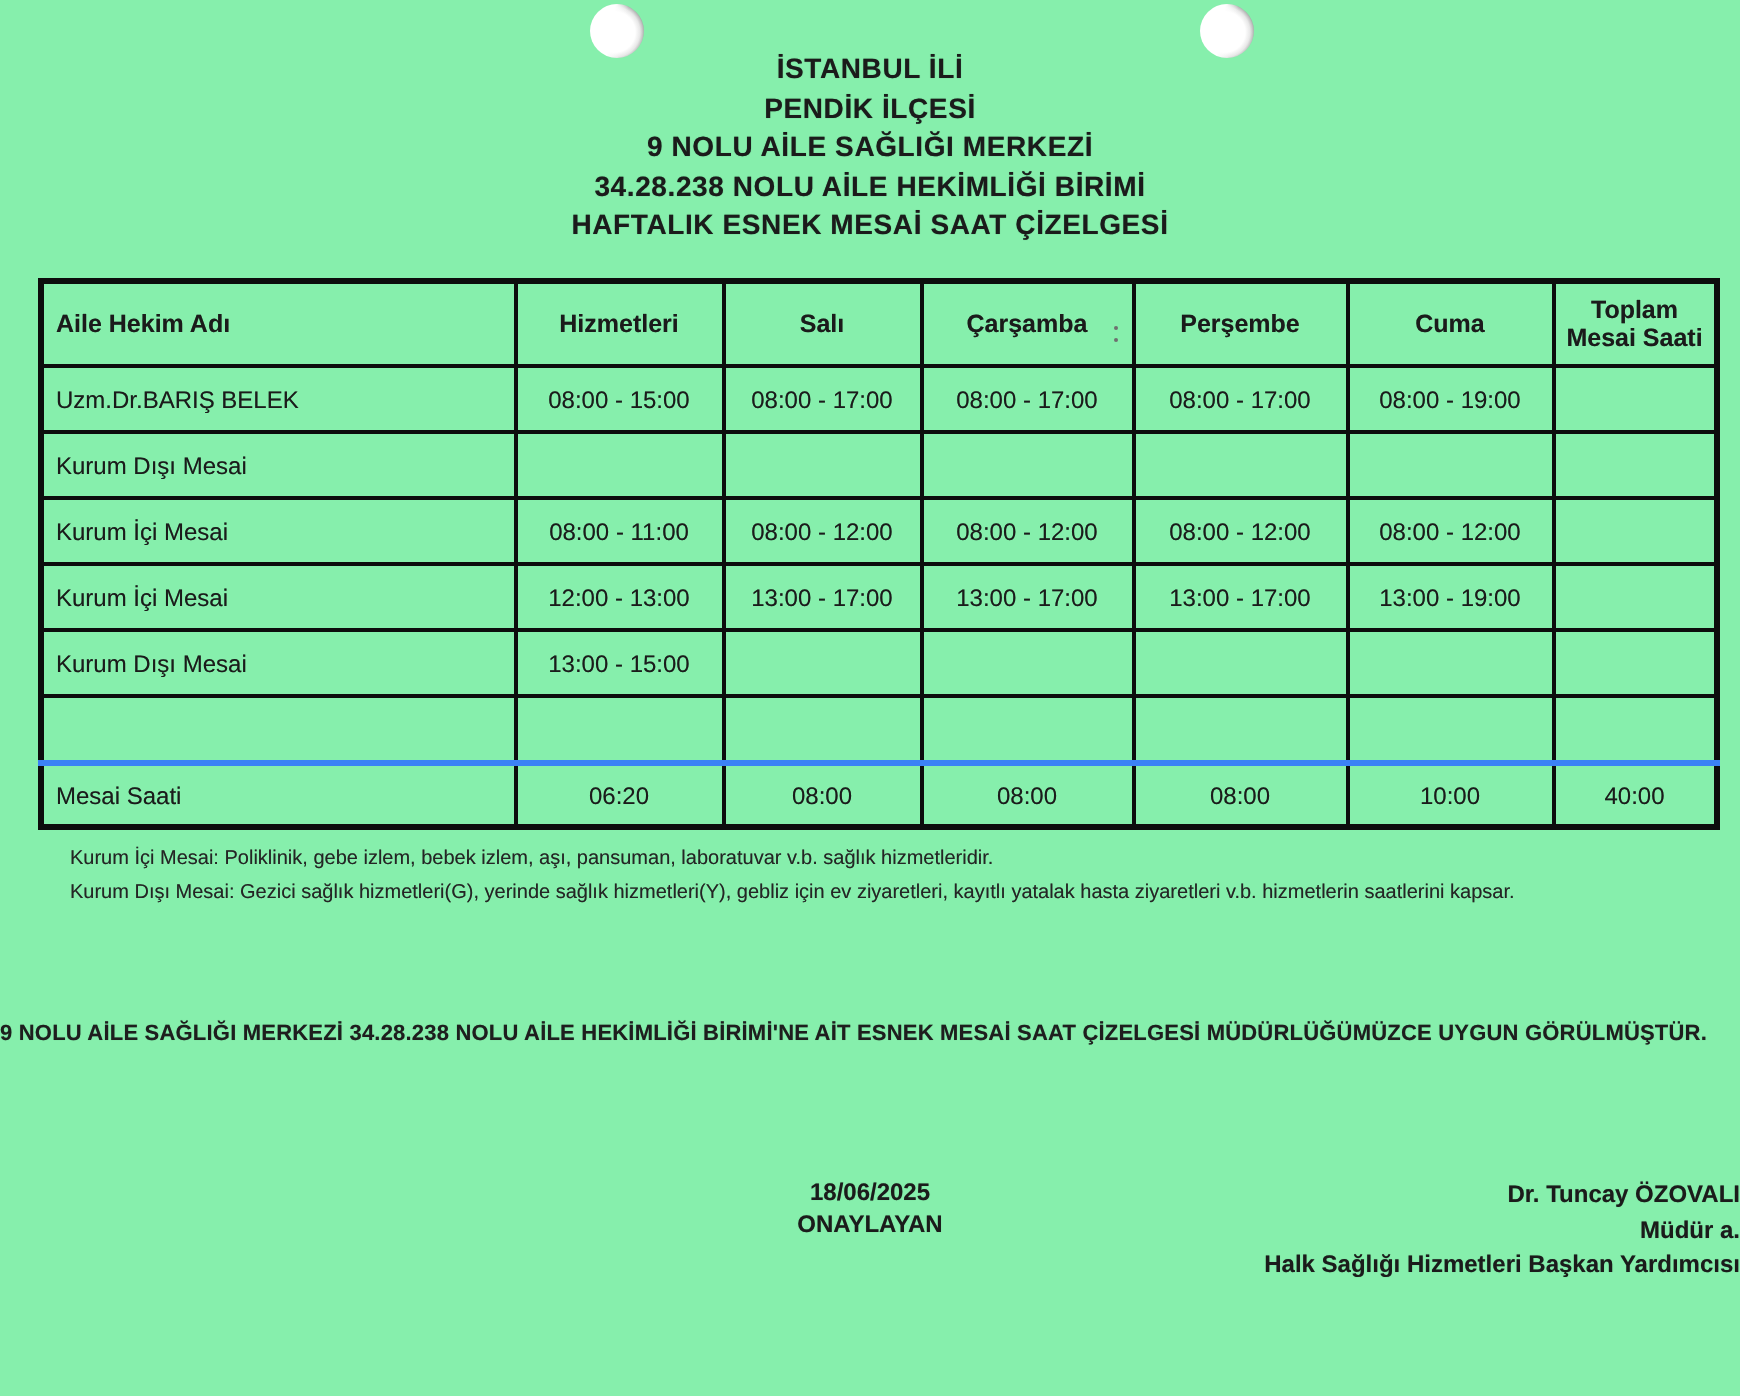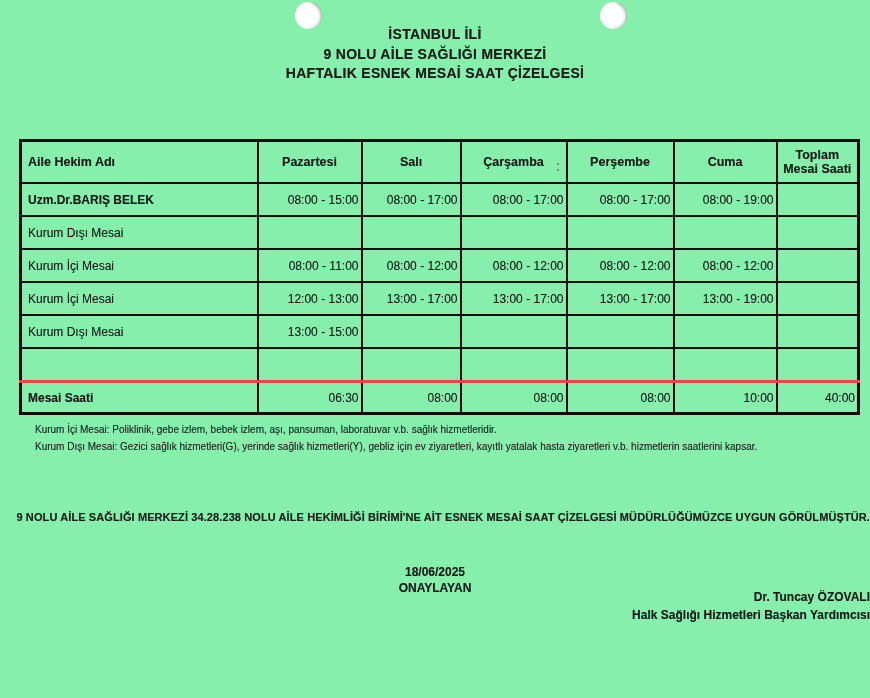--- a/index.html
+++ b/index.html
@@ -23,72 +23,74 @@
   
   .tablewrap{position:absolute;left:19px;top:139px;border-radius:19px;}
   table.schedule{border-collapse:collapse;table-layout:fixed;width:838px;
     border:3px solid #0d0d0d;}
   table.schedule th,table.schedule td{
     border:2px solid #0d0d0d;font-size:12px;color:#1b1b1b;overflow:hidden;
     text-shadow:0 0 .3px rgba(0,0,0,.4);
   }
   table.schedule th{height:36px;font-size:12.5px;text-align:center;padding:2px 3px;line-height:14px;}
   table.schedule th.first{text-align:left;padding-left:6px;}
-  table.schedule td{height:29px;text-align:right;font-weight:normal;padding:1px 2px;}
+  table.schedule td{height:29px;text-align:center;font-weight:normal;padding:1px 2px;}
   table.schedule td.label{text-align:left;padding-left:6px;}
-  table.schedule td.bold{font-weight:bold;}
-  table.schedule tr.total-row td{border-top:3px solid #ef4444;height:27px;}
+  table.schedule td.bold{font-weight:normal;}
+  table.schedule tr.total-row td{border-top:3px solid #3b82f6;height:27px;}
   
   .artifact{position:absolute;left:557px;top:163px;width:2px;height:9px;}
   .artifact i{display:block;width:2px;height:2px;background:#6f6f6f;border-radius:50%;margin-bottom:4px;}
   
   .notes{position:absolute;left:35px;top:422px;font-size:10px;line-height:16.5px;color:#252525;
     text-shadow:0 0 .3px rgba(0,0,0,.35);}
   
-  .approval{position:absolute;left:0;right:0;top:511px;text-align:right;
+  .approval{position:absolute;left:0;right:0;top:511px;text-align:left;
     font-weight:bold;font-size:11px;letter-spacing:.1px;color:#1e1e1e;
     text-shadow:0 0 .35px rgba(0,0,0,.4);}
   
-  .dateblock{position:absolute;left:0;right:0;top:564px;text-align:center;
+  .dateblock{position:absolute;left:0;right:0;top:588px;text-align:center;
     font-weight:bold;font-size:12px;line-height:16px;color:#1b1b1b;
     text-shadow:0 0 .35px rgba(0,0,0,.4);}
   
   .signature{position:absolute;left:0;right:0;top:589px;text-align:right;
     font-weight:bold;font-size:12px;line-height:17.5px;color:#1b1b1b;
     text-shadow:0 0 .35px rgba(0,0,0,.4);}
 </style>
 </head>
 <body>
 
 <div class="page">
 
   <div class="punch left"></div>
   <div class="punch right"></div>
 
   <div class="titles">
     <div>İSTANBUL İLİ</div>
+    <div>PENDİK İLÇESİ</div>
     <div>9 NOLU AİLE SAĞLIĞI MERKEZİ</div>
+    <div>34.28.238 NOLU AİLE HEKİMLİĞİ BİRİMİ</div>
     <div>HAFTALIK ESNEK MESAİ SAAT ÇİZELGESİ</div>
   </div>
 
   <div class="tablewrap">
     <table class="schedule">
       <colgroup>
         <col style="width:237px">
         <col style="width:104px">
         <col style="width:99px">
         <col style="width:106px">
         <col style="width:107px">
         <col style="width:103px">
         <col style="width:82px">
       </colgroup>
       <thead>
         <tr id="thead-row">
             <th class="first">Aile Hekim Adı</th>
-            <th>Pazartesi</th>
+            <th>Hizmetleri</th>
             <th>Salı</th>
             <th>Çarşamba</th>
             <th>Perşembe</th>
             <th>Cuma</th>
             <th>Toplam Mesai Saati</th>
           </tr>
       </thead>
       <tbody id="table-body">
           <tr>
             <td class="label bold">Uzm.Dr.BARIŞ BELEK</td>
@@ -139,21 +141,21 @@
             <td class="label"></td>
             <td></td>
             <td></td>
             <td></td>
             <td></td>
             <td></td>
             <td></td>
           </tr>
           <tr class="total-row">
             <td class="label bold">Mesai Saati</td>
-            <td>06:30</td>
+            <td>06:20</td>
             <td>08:00</td>
             <td>08:00</td>
             <td>08:00</td>
             <td>10:00</td>
             <td>40:00</td>
           </tr>
         </tbody>
     </table>
   </div>
 
@@ -169,16 +171,17 @@
 
   <div class="approval">9 NOLU AİLE SAĞLIĞI MERKEZİ 34.28.238 NOLU AİLE HEKİMLİĞİ BİRİMİ'NE AİT ESNEK MESAİ SAAT ÇİZELGESİ MÜDÜRLÜĞÜMÜZCE UYGUN GÖRÜLMÜŞTÜR.</div>
 
   <div class="dateblock">
     <div>18/06/2025</div>
     <div>ONAYLAYAN</div>
   </div>
 
   <div class="signature">
     <div>Dr. Tuncay ÖZOVALI</div>
+    <div>Müdür a.</div>
     <div>Halk Sağlığı Hizmetleri Başkan Yardımcısı</div>
   </div>
 
 </div>
 
 </body></html>

